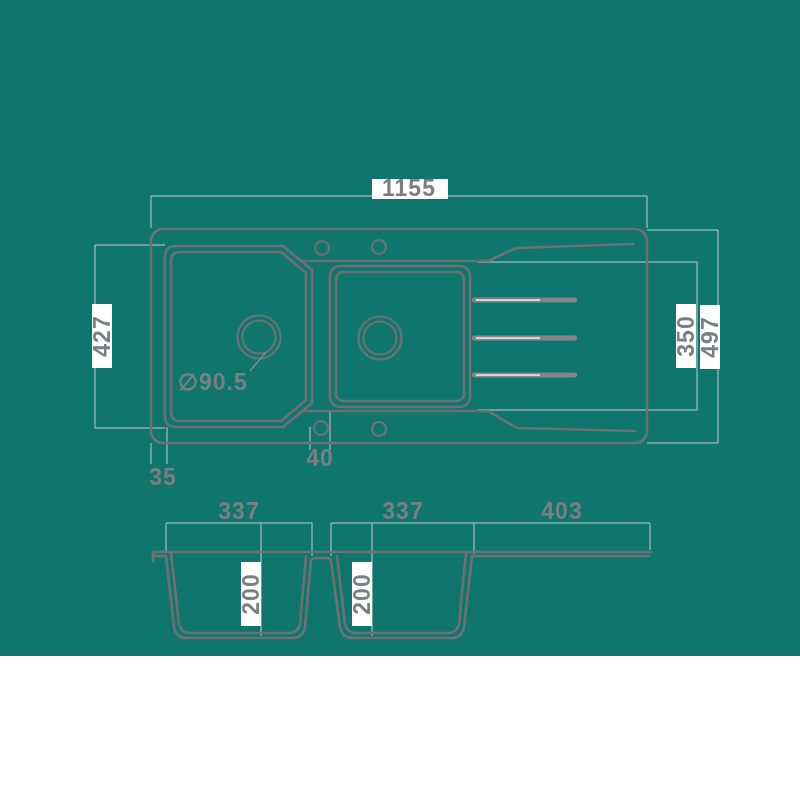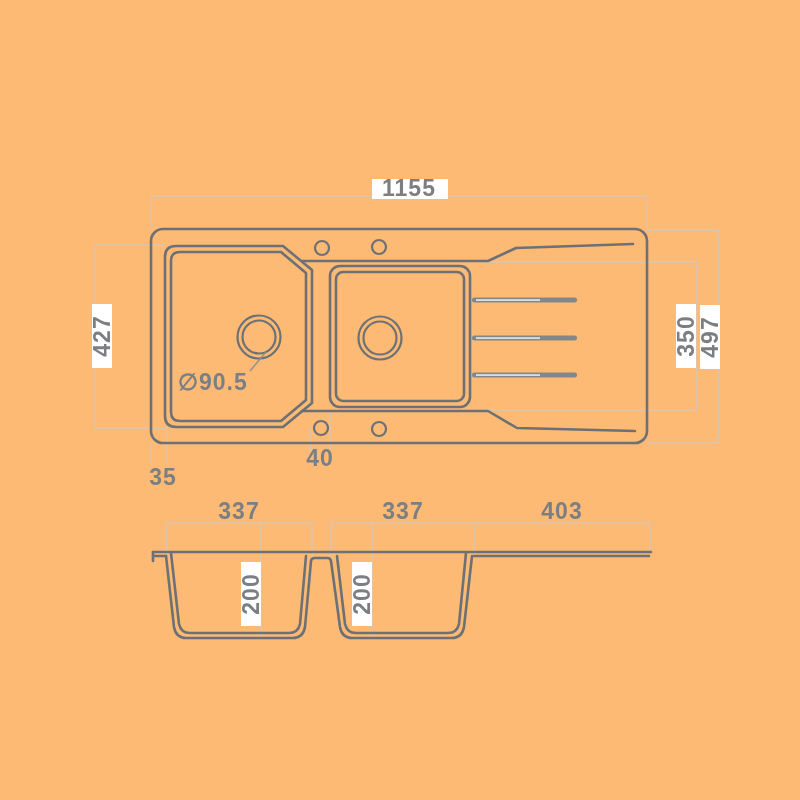--- a/index.html
+++ b/index.html
@@ -1,16 +1,16 @@
 <!DOCTYPE html>
 <html><head>
 <meta charset="utf-8">
 <style>
   html,body{margin:0;padding:0;background:#ffffff;}
-  .canvas{position:relative;width:800px;height:800px;background:#fdba74;overflow:hidden;}
+  .canvas{position:relative;width:800px;height:656px;background:#0f766e;overflow:hidden;}
   svg{display:block;}
   .dim-text{font-family:"Liberation Sans",sans-serif;font-weight:700;font-size:23px;fill:#7b7f83;letter-spacing:1px;}
   .dark{stroke:#6d7175;stroke-width:2.6;fill:none;stroke-linecap:round;stroke-linejoin:round;}
   .dark-thin{stroke:#6d7175;stroke-width:2.2;fill:none;}
   .dim{stroke:#c8cacc;stroke-width:1;fill:none;}
   .leader{stroke:#8b8f92;stroke-width:1.3;fill:none;}
   .mask{fill:#ffffff;stroke:none;}
 </style>
 </head>
 <body>

